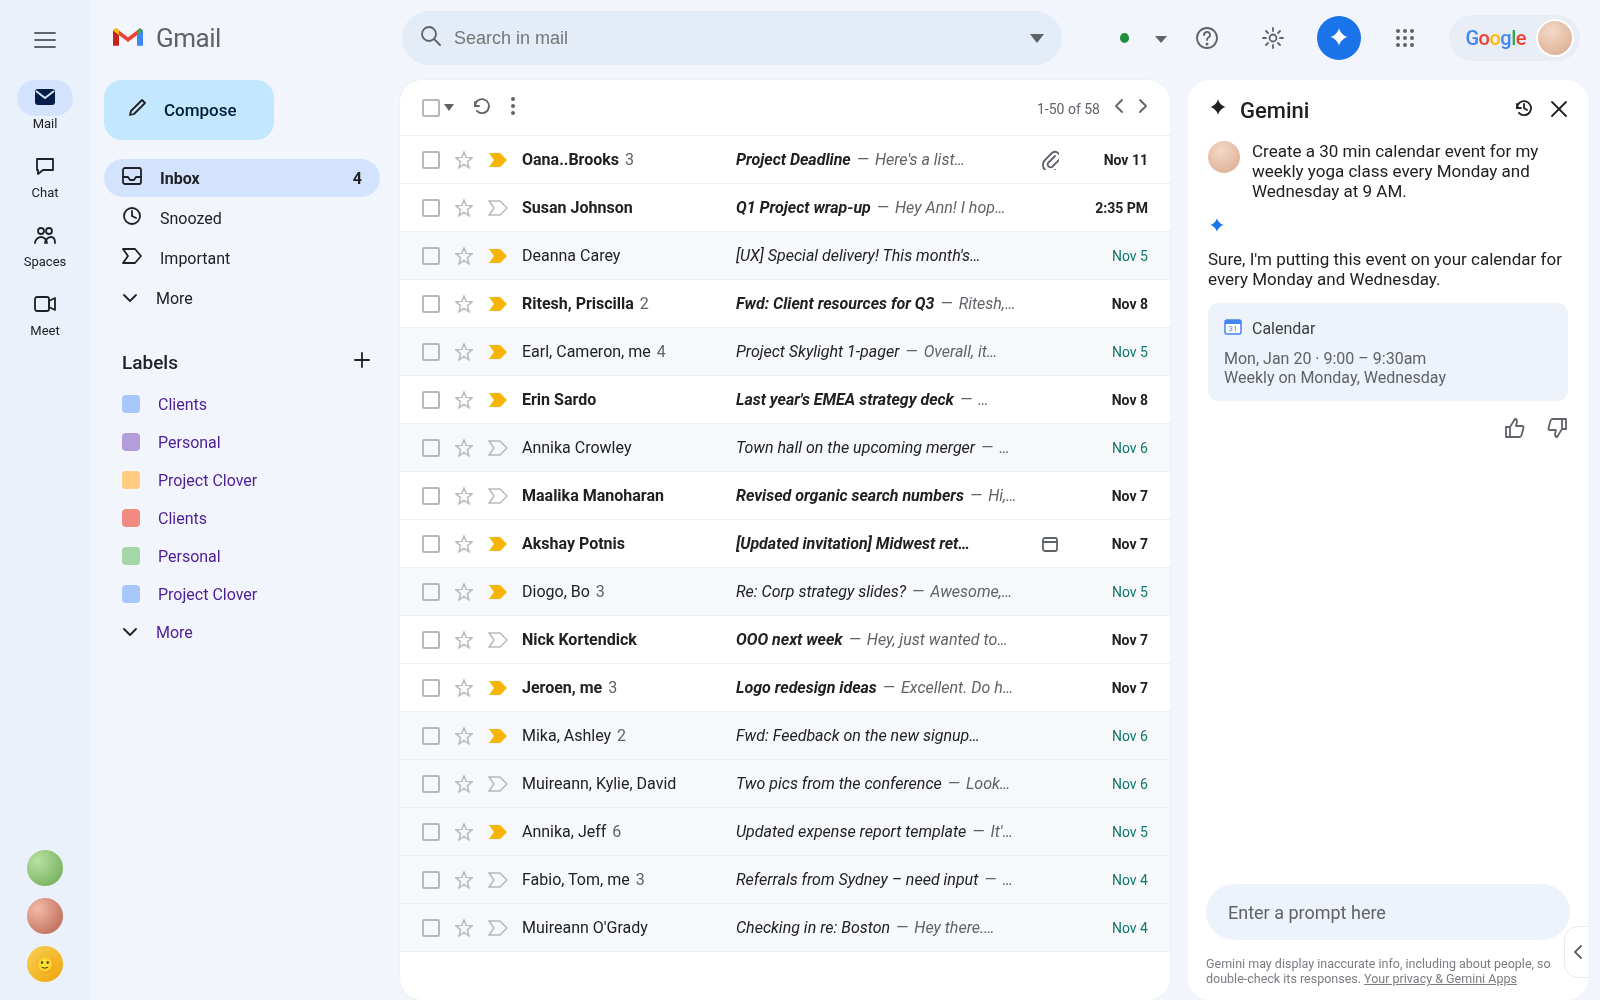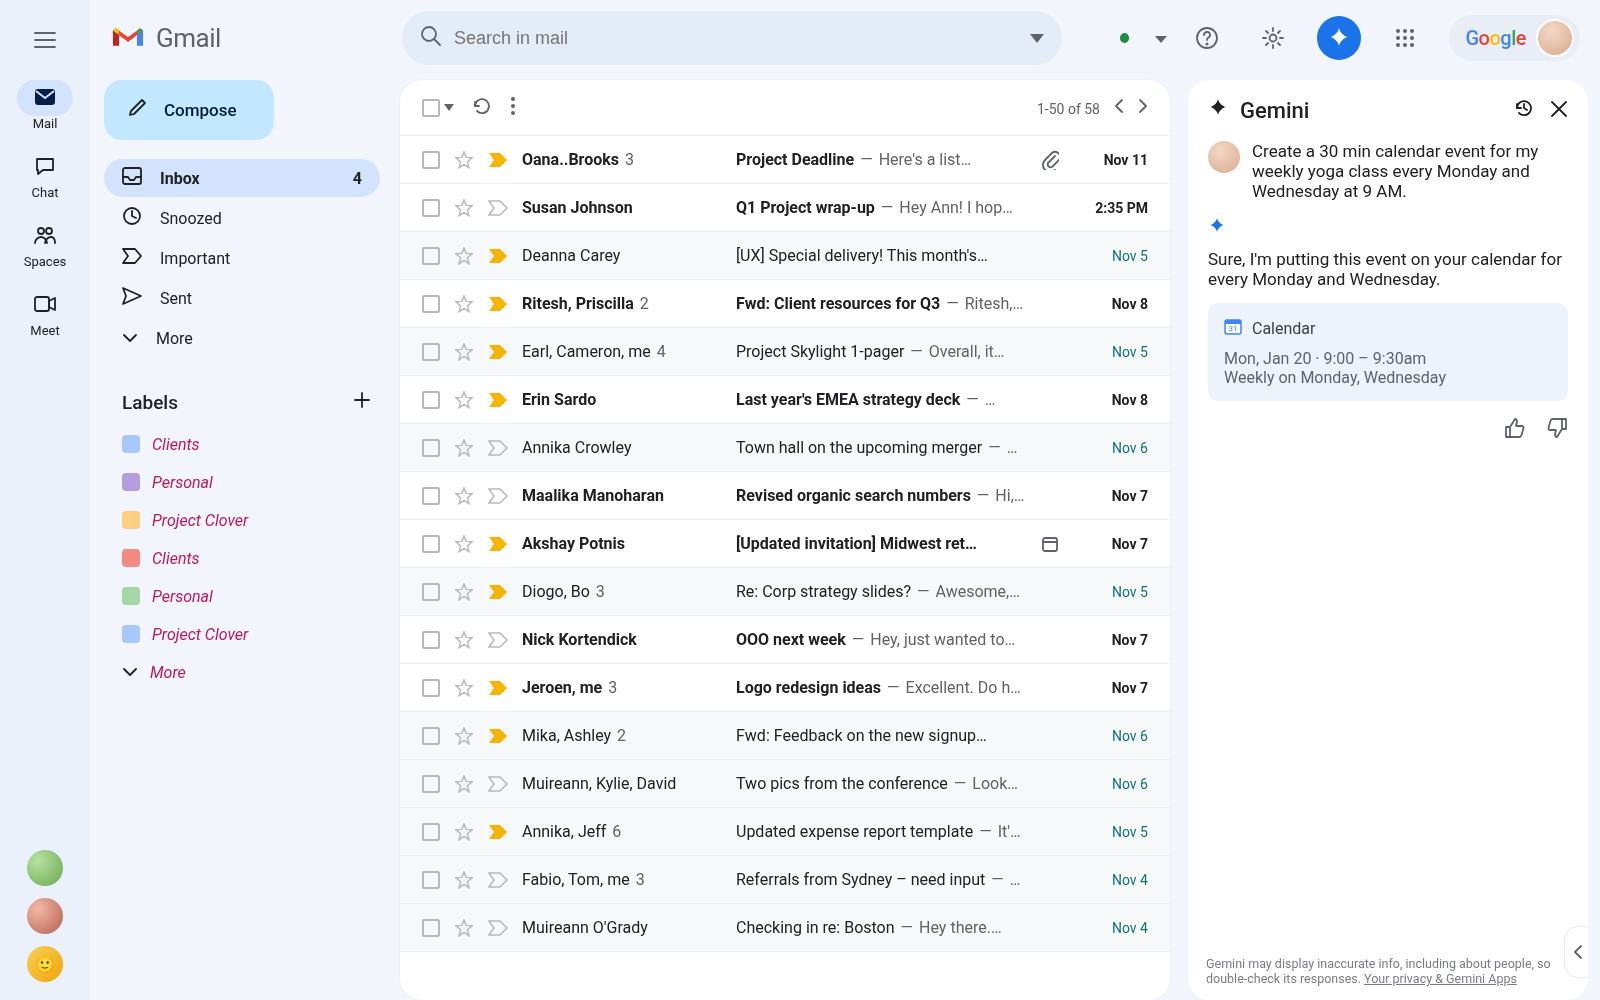--- a/index.html
+++ b/index.html
@@ -35,34 +35,34 @@
   .header-avatar { width:38px; height:38px; border-radius:50%; background: radial-gradient(circle at 40% 30%, #f3d9c7, #d8a98c); border:2px solid #fff;}
   
   .body-row { flex:1; display:flex; min-height:0; padding:0 0 0 0;}
   
   .sidebar { width:300px; padding:0 10px 0 14px; display:flex; flex-direction:column;}
   .compose { margin:4px 0 18px 0; width:170px; height:60px; background:#c2e7ff; border-radius:18px; display:flex; align-items:center; gap:16px; padding:0 22px; font-size:17px; font-weight:500; color:#001d35; cursor:pointer;}
   .nav-item { height:38px; display:flex; align-items:center; gap:18px; padding:0 18px; border-radius:19px; font-size:16px; color:#202124; cursor:pointer; margin:1px 0;}
   .nav-item.active { background:#d3e3fd; font-weight:700;}
   .nav-item .count { margin-left:auto; font-weight:700;}
   .labels-header { display:flex; align-items:center; justify-content:space-between; margin:32px 8px 10px 18px; font-size:19px; font-weight:500; color:#202124;}
-  .label-item { height:38px; display:flex; align-items:center; gap:12px; padding:0 18px; font-size:16px; color:#be185d; cursor:pointer;font-style:italic;}
+  .label-item { height:38px; display:flex; align-items:center; gap:18px; padding:0 18px; font-size:16px; color:#4c1d95; cursor:pointer;}
   .label-swatch { width:18px; height:18px; border-radius:4px;}
   
   .inbox-panel { flex:1; min-width:0; margin:4px 18px 0 10px; background:#fff; border-radius:22px; overflow:hidden; display:flex; flex-direction:column; box-shadow: 0 0 0 1px rgba(0,0,0,0.02);}
   .toolbar { height:56px; display:flex; align-items:center; padding:0 22px; gap:18px; color:#5f6368; border-bottom:1px solid #edeff1;}
   .toolbar .pager { margin-left:auto; display:flex; align-items:flex-end; gap:14px; font-size:14px; color:#5f6368;}
   .rows { flex:1; overflow-y:auto;}
   .row { display:flex; align-items:center; height:48px; padding:0 22px; border-bottom:1px solid #edeff1; font-size:16px; gap:14px;}
   .row.unread { font-weight:700; background:#fff;}
   .row.read { background:#f7f8fa;}
   .row .sender { width:200px; white-space:nowrap; overflow:hidden; text-overflow:ellipsis;}
   .row .sender .ct { font-weight:400; color:#5f6368; margin-left:2px;}
   .row.read .sender, .row.read .subj .bold { font-weight:400;}
-  .row .subj { flex:1; min-width:0; white-space:nowrap; overflow:hidden; text-overflow:ellipsis; display:flex; gap:6px;}
+  .row .subj { flex:1; min-width:0; white-space:nowrap; overflow:hidden; text-overflow:ellipsis; display:flex; gap:6px;font-style:italic;}
   .row .subj .bold { font-weight:700;}
   .row.read .subj .bold { font-weight:400;}
   .row .subj .dash { color:#5f6368; font-weight:400;}
   .row .subj .prev { color:#5f6368; font-weight:400; white-space:nowrap; overflow:hidden; text-overflow:ellipsis;}
   .row .date { width:74px; text-align:right; font-size:14px; color:#202124;}
   .row.unread .date { font-weight:700;}
   .row.read .date { color:#0f766e;}
   .ticon { width:20px; height:20px; flex:none; display:flex; align-items:center; justify-content:center;}
   .checkbox { width:18px; height:18px; border:2px solid #b6b9bc; border-radius:2px; flex:none;}
   .important-y svg polygon{ fill:#f4b400;}
@@ -262,26 +262,20 @@
               </svg></span>
           <span>Snoozed</span>
         </div>
         <div class="nav-item">
           <span><svg width="20" height="16">
                 <polygon class="stroke-d" points="1,1 13,1 19,8 13,15 1,15 6,8"></polygon>
               </svg></span>
           <span>Important</span>
         </div>
         <div class="nav-item">
-          <span><svg width="20" height="18">
-                <polygon class="stroke-d" points="1,1 19,9 1,17 4,9"></polygon>
-              </svg></span>
-          <span>Sent</span>
-        </div>
-        <div class="nav-item">
           <span><svg width="16" height="12">
                 <polyline class="stroke-d" points="2,3 8,9 14,3"></polyline>
               </svg></span>
           <span>More</span>
         </div>
 
         <div class="labels-header">
           <span>Labels</span>
           <span><svg width="20" height="20">
                 <g class="stroke-d">
@@ -765,20 +759,25 @@
           </div>
           <div class="gem-feedback">
             <span><svg width="22" height="22">
                   <path class="stroke" d="M6 20V10h-4v10zM6 10l5-8c1 0 2 1 2 3l-1 4h6c1 0 2 1 1.5 2l-2 7c-.3 1-1 2-2 2H6"></path>
                 </svg></span>
             <span><svg width="22" height="22">
                   <path class="stroke" d="M16 2v10h4V2zM16 12l-5 8c-1 0-2-1-2-3l1-4H4c-1 0-2-1-1.5-2l2-7c.3-1 1-2 2-2H16"></path>
                 </svg></span>
           </div>
         </div>
+        <div class="gem-input-wrap">
+          <div class="gem-input">
+            <span>Enter a prompt here</span>
+          </div>
+        </div>
         <div class="gem-foot">
           <span>Gemini may display inaccurate info, including about people, so double-check its responses. </span><a href="#">Your privacy &amp; Gemini Apps</a>
           <div class="side-handle">
               <svg width="10" height="16">
                 <polyline class="stroke" points="8,2 2,8 8,14"></polyline>
               </svg>
             </div>
         </div>
       </div>
     </div>

